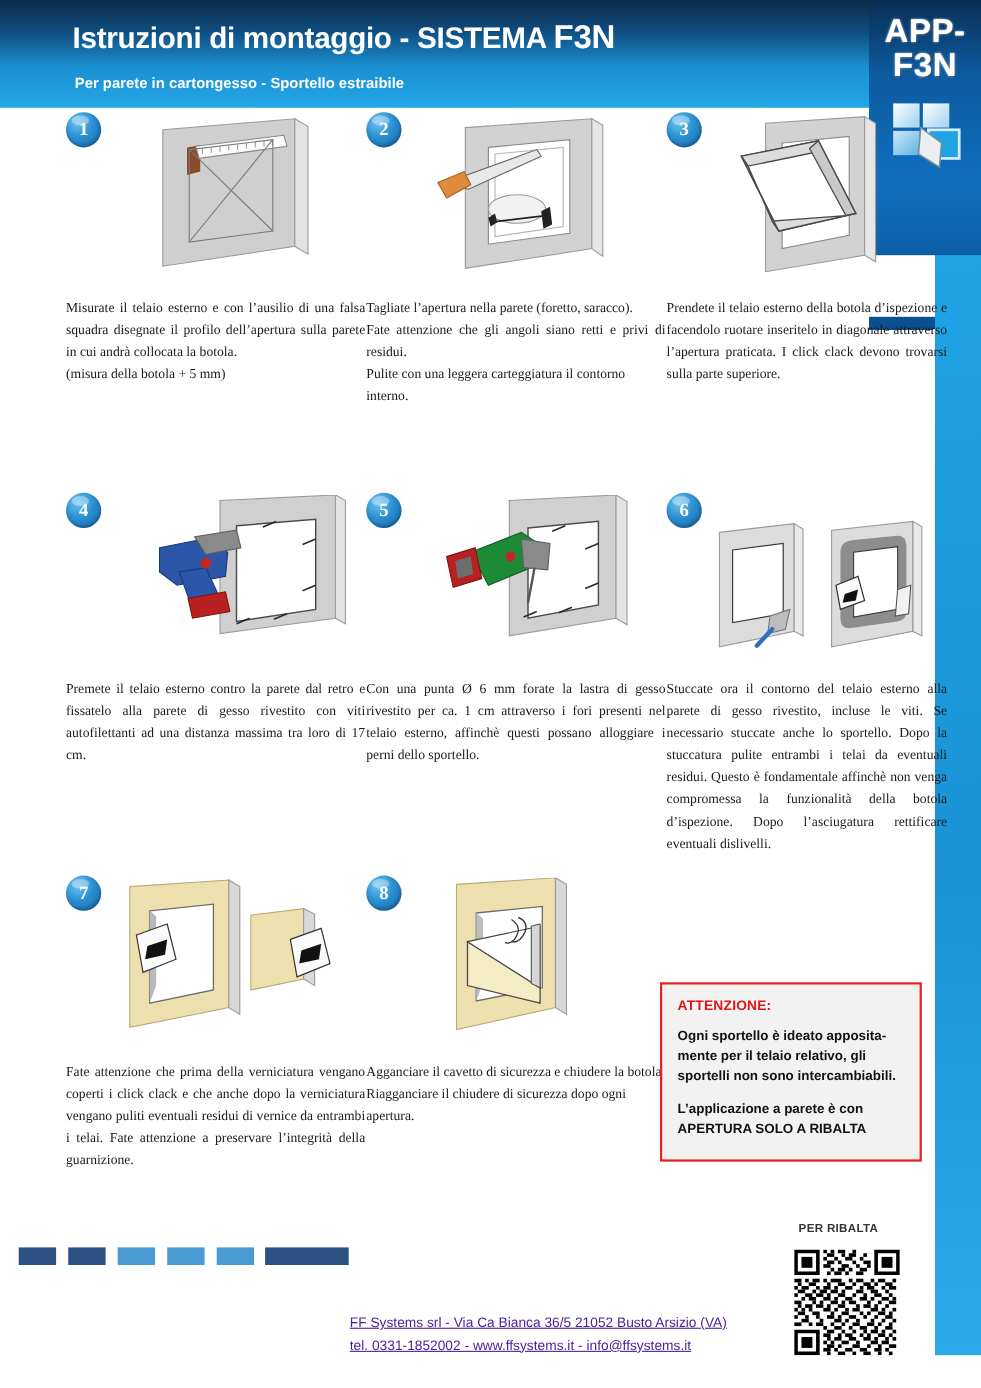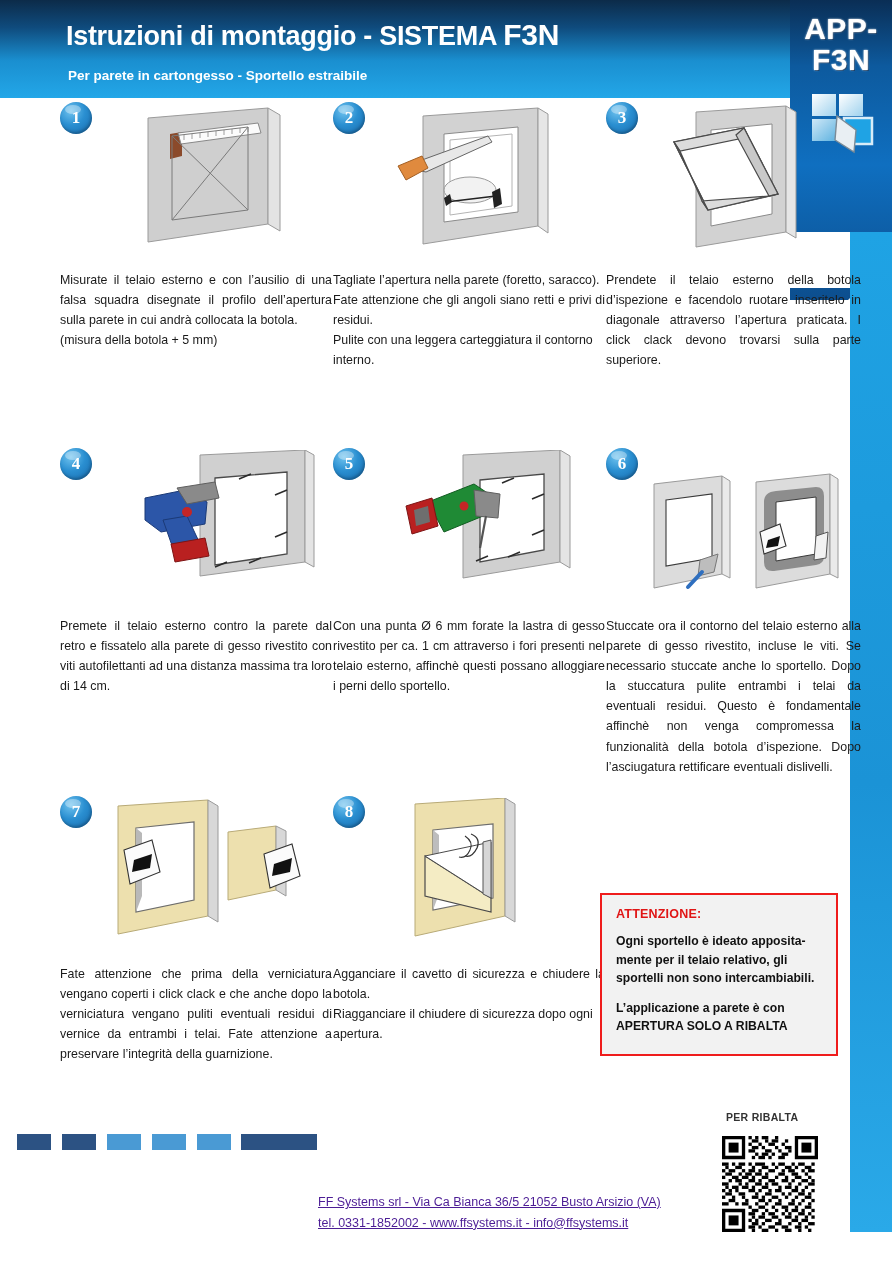--- a/index.html
+++ b/index.html
@@ -66,21 +66,21 @@
     font-family: "Liberation Serif", serif;
   }
   .step-badge::after {
     content: ""; position: absolute; left: 5px; top: 3px; width: 16px; height: 9px;
     border-radius: 50%; background: rgba(255,255,255,.35);
   }
   .art { position: absolute; }
   .caption {
     position: absolute; width: 272px;
     font-size: 12.4px; line-height: 1.62; color: #1a1a1a;
-    text-align: justify; text-justify: inter-word;
+    text-align: justify; text-justify: inter-word; font-family: Liberation Serif, serif;
   }
   .caption.narrow { width: 255px; }
 
   
   .attention {
     position: absolute; left: 600px; top: 893px; width: 238px; height: 163px;
     border: 2.5px solid #ef1c1c; background: #f2f2f2; padding: 12px 14px 0 14px;
   }
   .att-title {
     color: #e01515; font-size: 12.5px; font-weight: bold;
@@ -227,21 +227,21 @@
             <line x1="146" y1="108" x2="134" y2="113"></line>
         </g>
         <g>
           <polygon points="30,48 70,40 92,52 90,74 46,82 30,70" fill="#2c56a8" stroke="#1b3a77" stroke-width="1"></polygon>
           <polygon points="62,38 100,32 104,48 72,54" fill="#8a8a8a" stroke="#5f5f5f" stroke-width="1"></polygon>
           <polygon points="48,70 72,66 86,96 60,104" fill="#2c56a8" stroke="#1b3a77" stroke-width="1"></polygon>
           <polygon points="56,94 90,88 94,106 60,112" fill="#b92020" stroke="#7d1414" stroke-width="1"></polygon>
           <circle cx="72" cy="62" r="5" fill="#c42626"></circle>
         </g>
       </svg>
-      <div class="caption" style="top:168px;">Premete il telaio esterno contro la parete dal retro e fissatelo alla parete di gesso rivestito con viti autofilettanti ad una distanza massima tra loro di 14 cm.</div>
+      <div class="caption" style="top:168px;">Premete il telaio esterno contro la parete dal retro e fissatelo alla parete di gesso rivestito con viti autofilettanti ad una distanza massima tra loro di 17 cm.</div>
     </div>
 
     <div class="cell" style="left:333px; top:350px;">
       <div class="step-badge">5</div>
       <svg class="art" style="left:55px; top:2px;" width="200" height="150" viewBox="0 0 200 150">
         <polygon points="75,5 172,0 172,112 75,128" fill="#d0d0d0" stroke="#9a9a9a" stroke-width="1"></polygon>
         <polygon points="172,0 182,6 182,118 172,112" fill="#e4e4e4" stroke="#9a9a9a" stroke-width="1"></polygon>
         <polygon points="92,30 156,24 156,100 92,112" fill="#ffffff" stroke="#4a4a4a" stroke-width="1.3"></polygon>
         <g stroke="#2a2a2a" stroke-width="1.5">
           <line x1="92" y1="38" x2="80" y2="43"></line>

